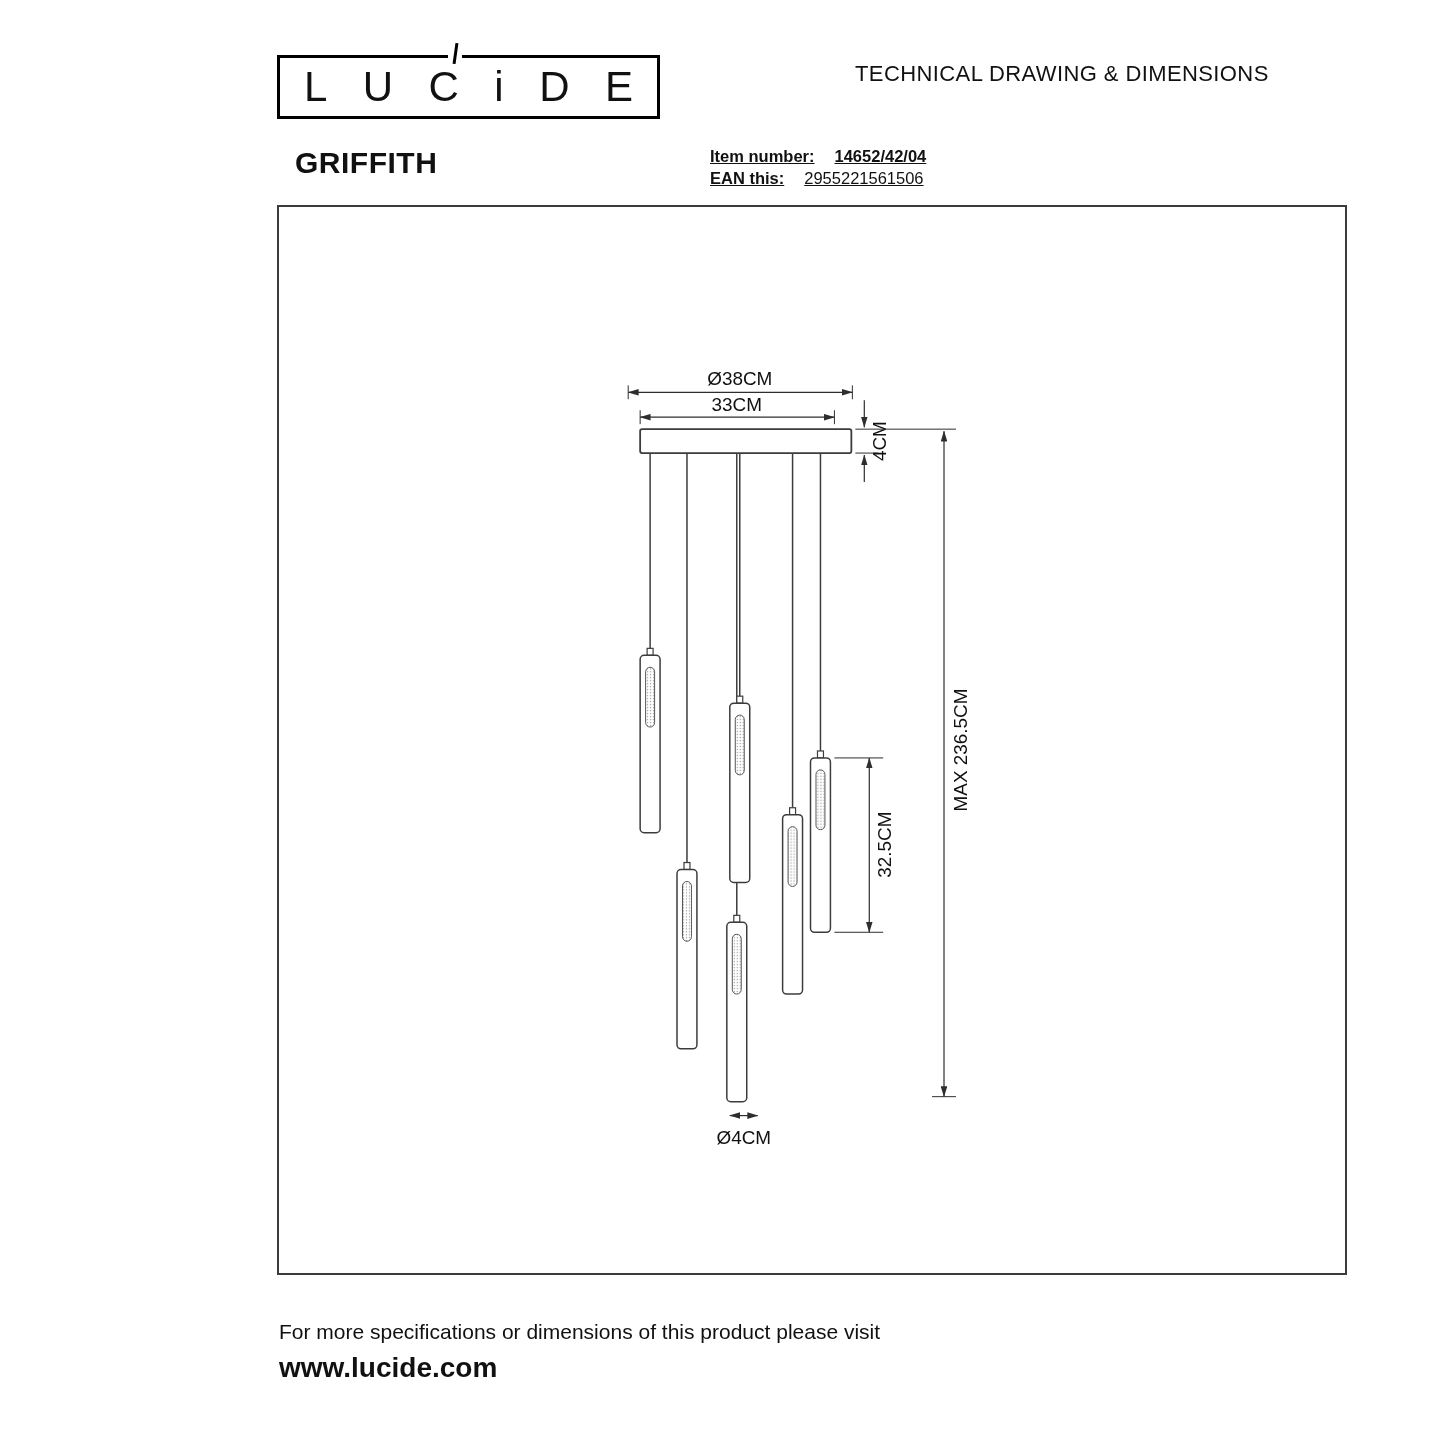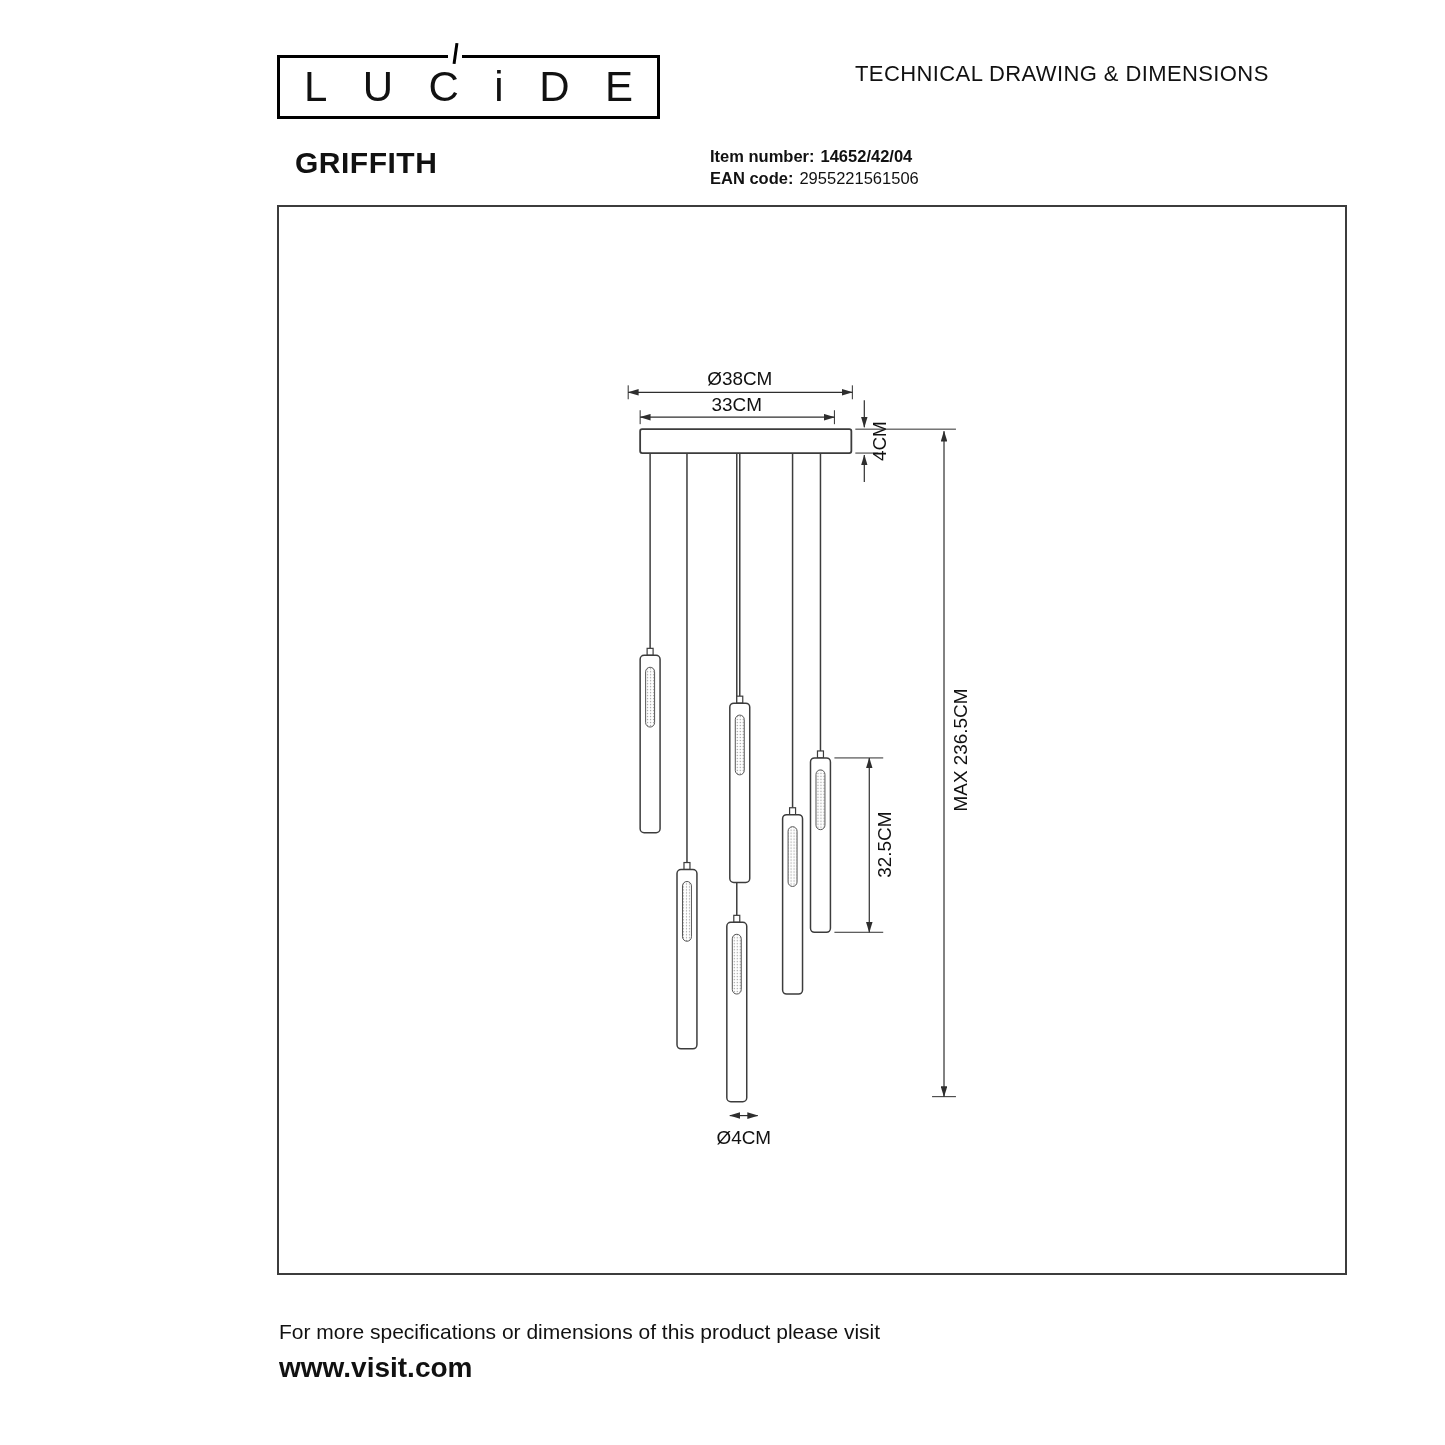--- a/index.html
+++ b/index.html
@@ -12,21 +12,21 @@
     box-sizing:border-box;display:flex;align-items:center;justify-content:space-between;padding:0 24px;}
   .logo-letter{font-size:42px;font-weight:400;line-height:1;letter-spacing:0;}
   .logo-gap{position:absolute;left:168px;top:-3px;width:14px;height:3px;background:#fff;}
   .logo-accent{position:absolute;left:174px;top:-15px;width:3px;height:21px;background:#000;transform:rotate(8deg);}
 
   .tech-title{position:absolute;left:855px;top:61px;font-size:22px;letter-spacing:0.4px;font-weight:400;}
 
   .product-name{position:absolute;left:278px;top:146px;font-size:30px;font-weight:bold;letter-spacing:0.5px;margin-left:17px;}
 
   .product-info{position:absolute;left:710px;top:145px;font-size:16.5px;line-height:22px;}
-  .info-row{display:flex;gap:6px;}
+  .info-row{display:flex;gap:20px;text-decoration:underline;}
   .info-label{font-weight:bold;}
   .info-value-bold{font-weight:bold;}
   .info-value{font-weight:normal;}
 
   .drawing-box{position:absolute;left:277px;top:205px;width:1070px;height:1070px;
     border:2px solid #3c3c3c;box-sizing:border-box;}
   .drawing-box svg{display:block;width:100%;height:100%;}
 
   svg text{font-family:"Liberation Sans",sans-serif;font-size:19px;fill:#111;}
   .cord{stroke:#3c3c3c;stroke-width:1.5;}
@@ -60,21 +60,21 @@
   <div class="tech-title">TECHNICAL DRAWING &amp; DIMENSIONS</div>
 
   <div class="product-name">GRIFFITH</div>
 
   <div class="product-info">
     <div class="info-row">
       <span class="info-label">Item number:</span>
       <span class="info-value-bold">14652/42/04</span>
     </div>
     <div class="info-row">
-      <span class="info-label">EAN code:</span>
+      <span class="info-label">EAN this:</span>
       <span class="info-value">2955221561506</span>
     </div>
   </div>
 
   <div class="drawing-box">
     <svg viewBox="0 0 891 1070">
       <defs>
         <marker id="arr" viewBox="0 0 10 6" refX="9.5" refY="3" markerWidth="11" markerHeight="7" orient="auto-start-reverse" markerUnits="userSpaceOnUse">
           <path d="M0,0 L10,3 L0,6 z" fill="#2e2e2e"></path>
         </marker>
@@ -160,15 +160,15 @@
       </g>
 
       <g>
         <line class="dim" x1="363" y1="912" x2="391" y2="912"></line>
         <text x="377" y="941" text-anchor="middle">Ø4CM</text>
       </g>
     </svg>
   </div>
 
   <div class="footer-line1">For more specifications or dimensions of this product please visit</div>
-  <div class="footer-line2">www.visit.com</div>
+  <div class="footer-line2">www.lucide.com</div>
 
 </div>
 
 </body></html>

